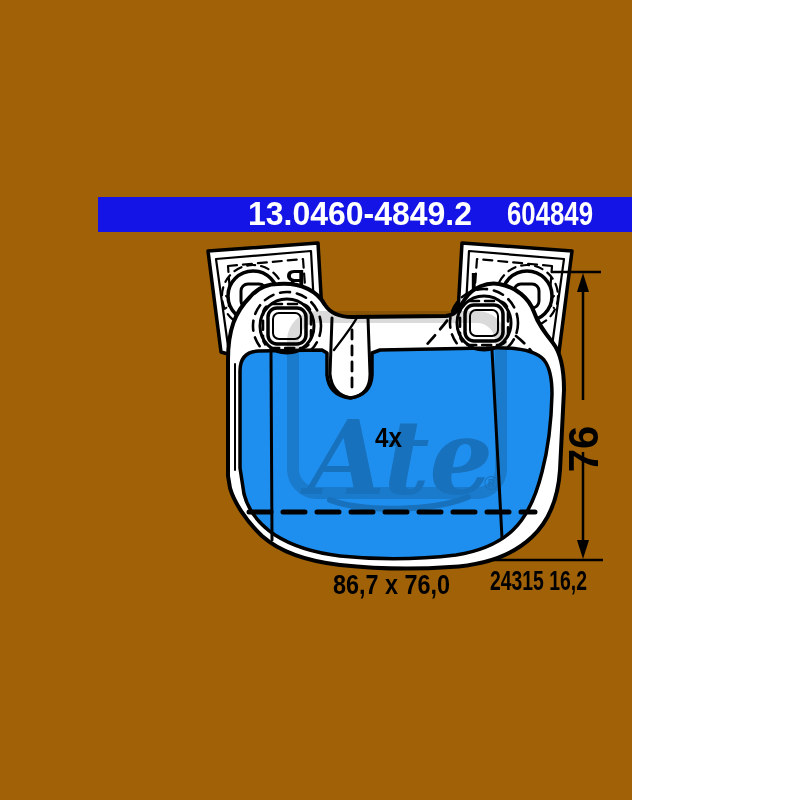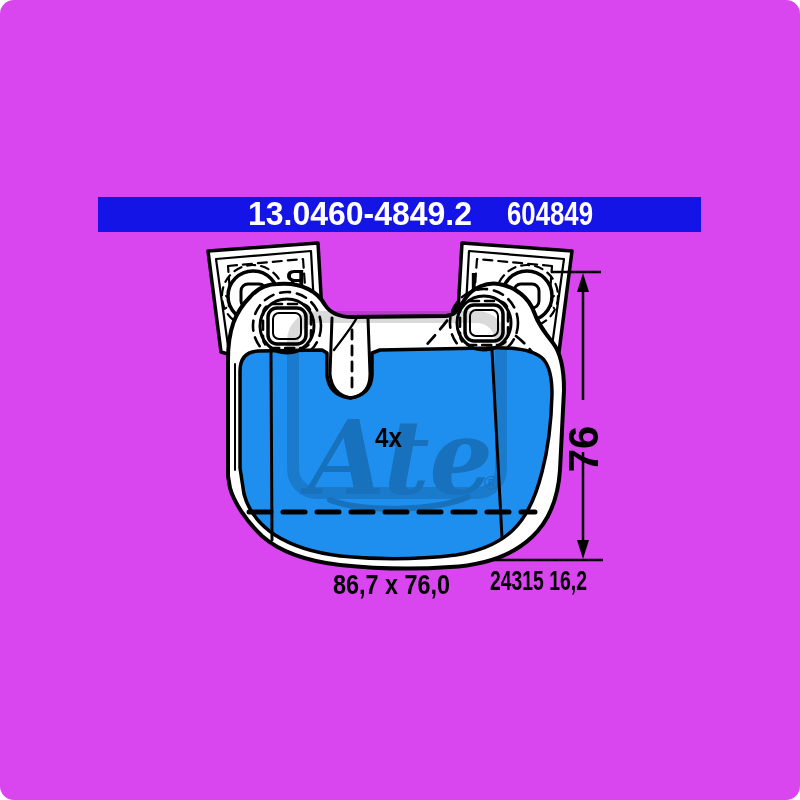--- a/index.html
+++ b/index.html
@@ -1,17 +1,17 @@
 <!DOCTYPE html>
 <html><head>
 <meta charset="utf-8">
 <style>
   html,body{margin:0;padding:0;background:#ffffff;}
-  .stage{position:relative;width:800px;height:800px;background:#d946ef;overflow:hidden;
-         font-family:"Liberation Sans","DejaVu Sans",sans-serif;border-radius:14px;}
+  .stage{position:relative;width:632px;height:800px;background:#a16207;overflow:hidden;
+         font-family:"Liberation Sans","DejaVu Sans",sans-serif;}
   svg{display:block;}
   text{font-family:"Liberation Sans","DejaVu Sans",sans-serif;}
   .wm-text{font-family:"DejaVu Serif","Liberation Serif",serif;font-style:italic;font-weight:bold;}
   .blend{mix-blend-mode:multiply;}
 </style>
 </head>
 <body>
 
 <div class="stage">
 <svg width="800" height="800" viewBox="0 0 800 800">

